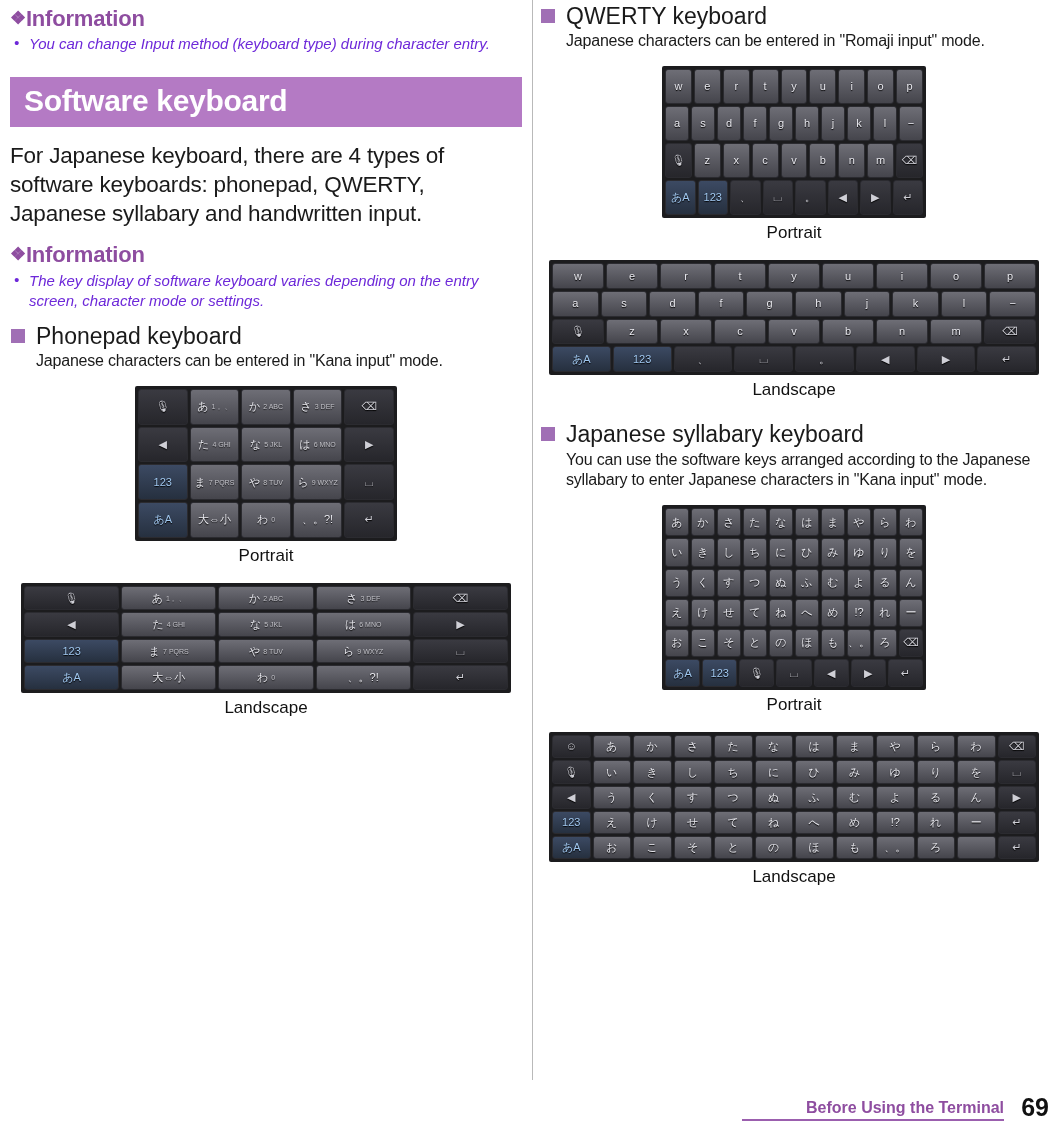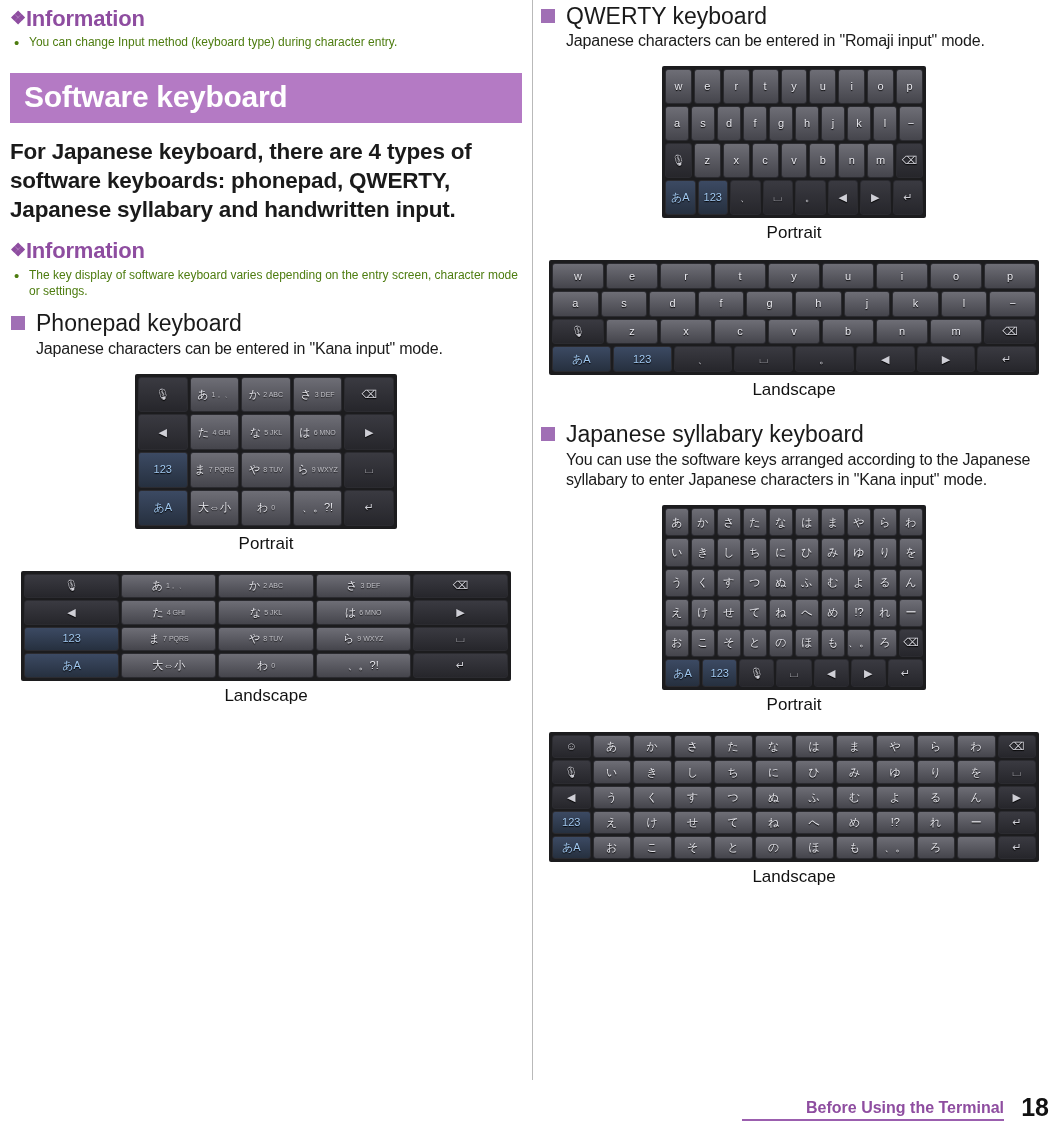--- a/index.html
+++ b/index.html
@@ -56,24 +56,25 @@
     vertical-align: 2px;
   }
   ul.bullets {
     list-style: none;
     margin: 0;
     padding: 0;
   }
   ul.bullets li {
     position: relative;
     padding-left: 19px;
-    font-size: 12px;
+    font-size: 15px;
     line-height: 1.36;
     margin-bottom: 1px;
-    color: #4d7c0f;
+    color: #6d28d9;
+    font-style: italic;
   }
   ul.bullets li::before {
     content: "\2022";
     position: absolute;
     left: 4px;
     top: -1px;
     font-size: 15px;
   }
 
   
@@ -86,21 +87,20 @@
     margin: 22px 0 14px 0;
     width: 498px;
     letter-spacing: -0.3px;
   }
 
   .body-para {
     font-size: 22.5px;
     line-height: 1.30;
     margin: 0 0 14px 0;
     letter-spacing: -0.2px;
-    font-weight: bold;
   }
 
   
   .sub-head {
     position: relative;
     padding-left: 26px;
     font-size: 23px;
     line-height: 1.28;
     margin: 6px 0 0 0;
   }
@@ -1055,16 +1055,16 @@
           </div>
         </div>
       <div class="caption">Landscape</div>
     </div>
 
   </div>
 
   <div class="footer">
     <div class="footer-rule"></div>
     <div class="footer-text">Before Using the Terminal</div>
-    <div class="page-num">18</div>
+    <div class="page-num">69</div>
   </div>
 
 </div>
 
 </body></html>

